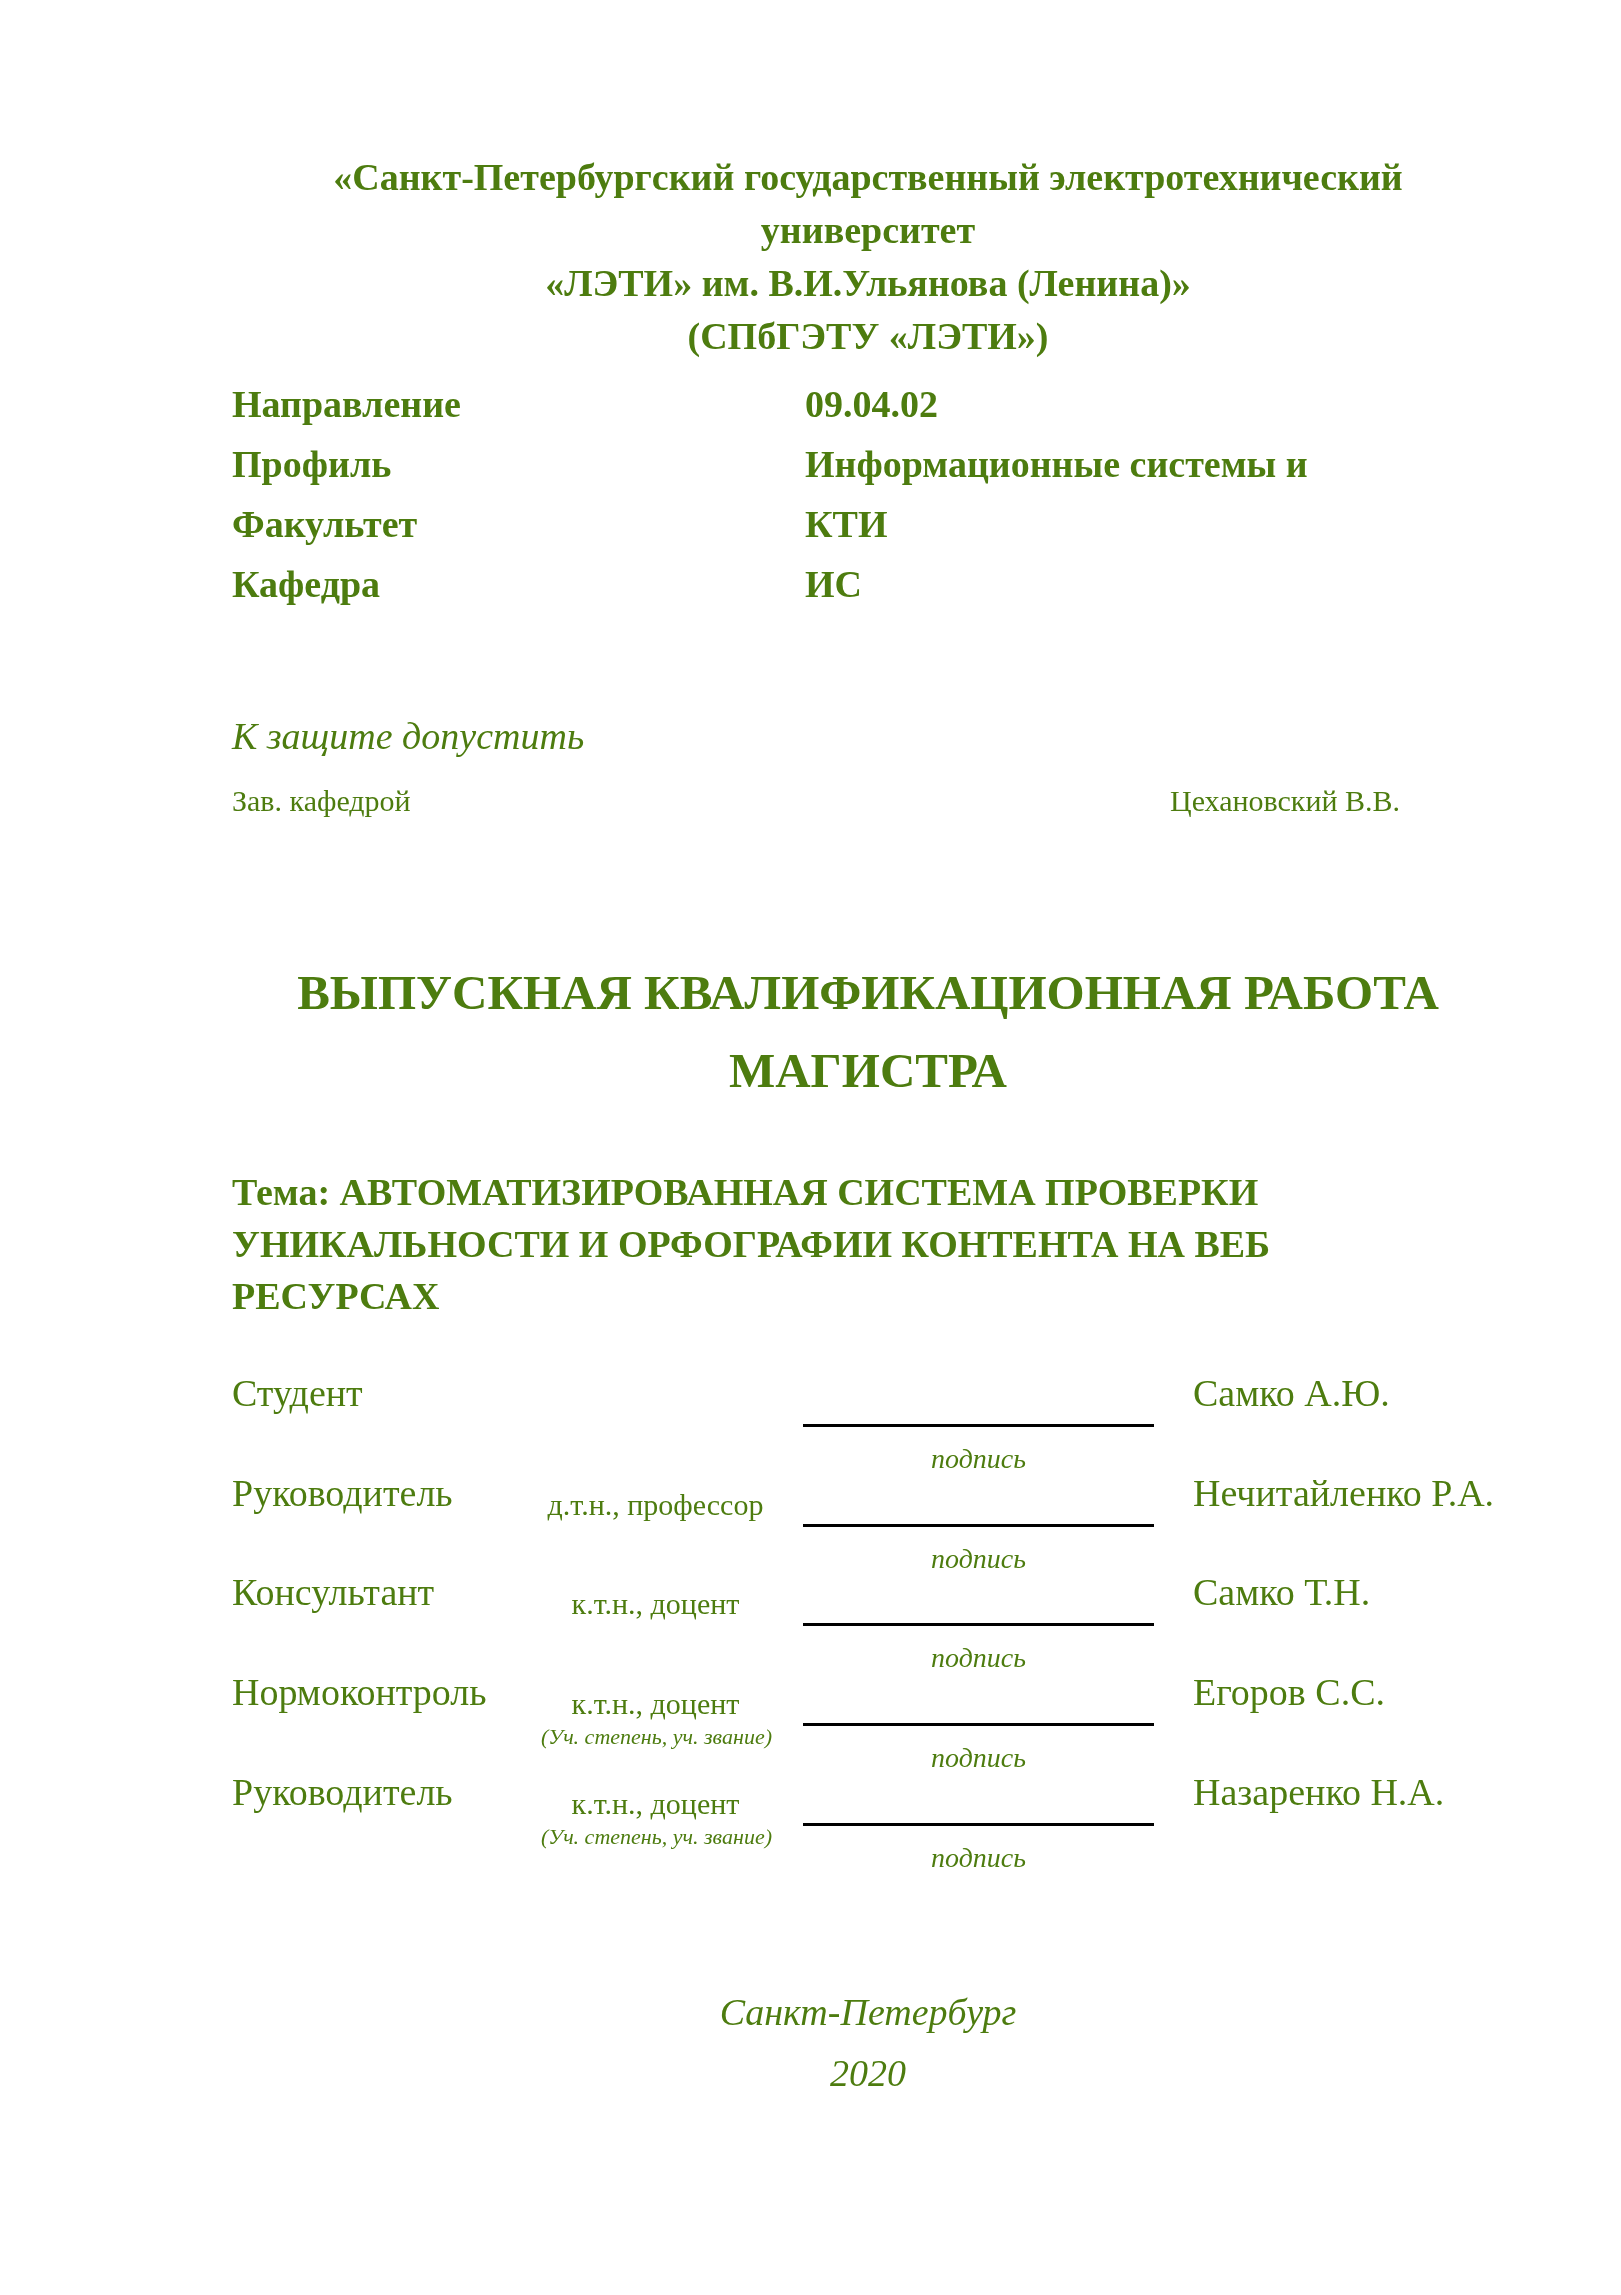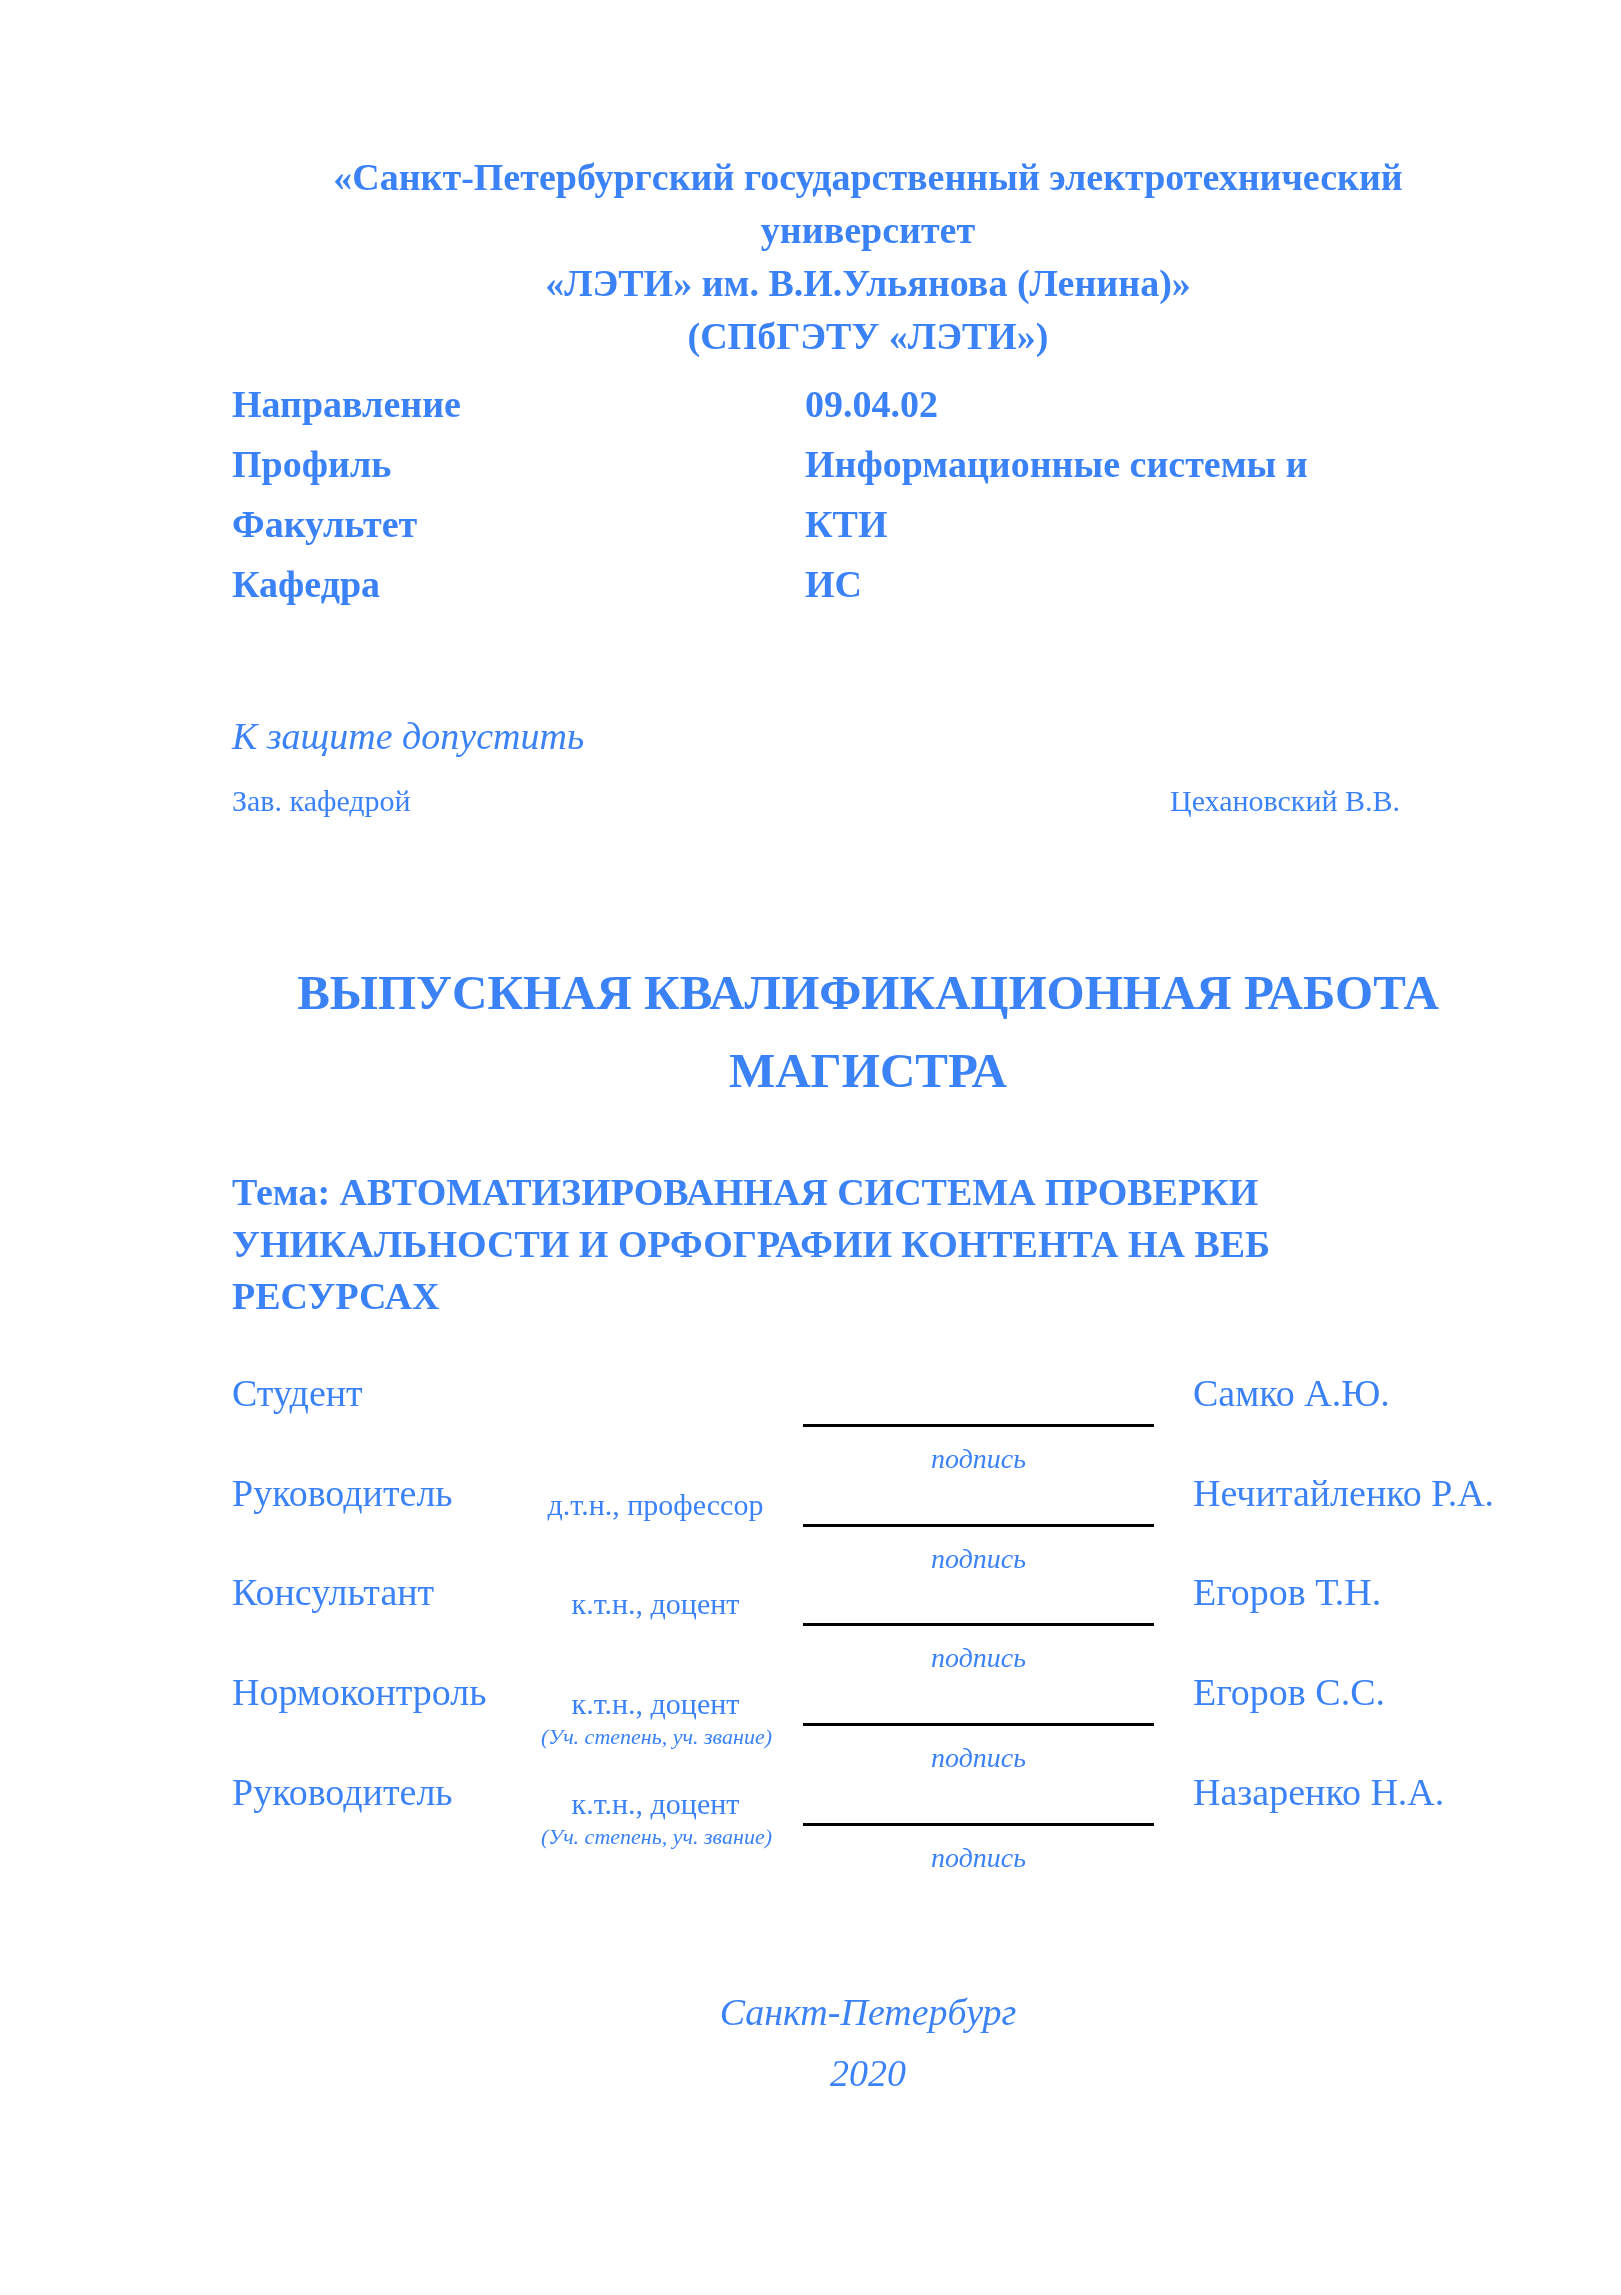--- a/index.html
+++ b/index.html
@@ -5,21 +5,21 @@
   html, body {
     margin: 0;
     padding: 0;
     background: #ffffff;
   }
   .page {
     position: relative;
     width: 1621px;
     height: 2295px;
     background: #ffffff;
-    color: #3b82f6;
+    color: #4d7c0f;
     font-family: "Liberation Serif", "DejaVu Serif", serif;
     overflow: hidden;
   }
   .block {
     position: absolute;
     left: 232px;
     width: 1272px;
   }
   .nowrap { white-space: nowrap; }
 
@@ -175,21 +175,21 @@
     <span class="sig-line"></span>
     <span class="sig-caption">подпись</span>
     <span class="sig-name">Нечитайленко Р.А.</span>
   </div>
 
   <div class="sig-row sig-row-2">
     <span class="sig-role">Консультант</span>
     <span class="sig-degree">к.т.н., доцент</span>
     <span class="sig-line"></span>
     <span class="sig-caption">подпись</span>
-    <span class="sig-name">Егоров Т.Н.</span>
+    <span class="sig-name">Самко Т.Н.</span>
   </div>
 
   <div class="sig-row sig-row-3">
     <span class="sig-role">Нормоконтроль</span>
     <span class="sig-degree">к.т.н., доцент</span>
     <span class="sig-degree-note">(Уч. степень, уч. звание)</span>
     <span class="sig-line"></span>
     <span class="sig-caption">подпись</span>
     <span class="sig-name">Егоров С.С.</span>
   </div>

